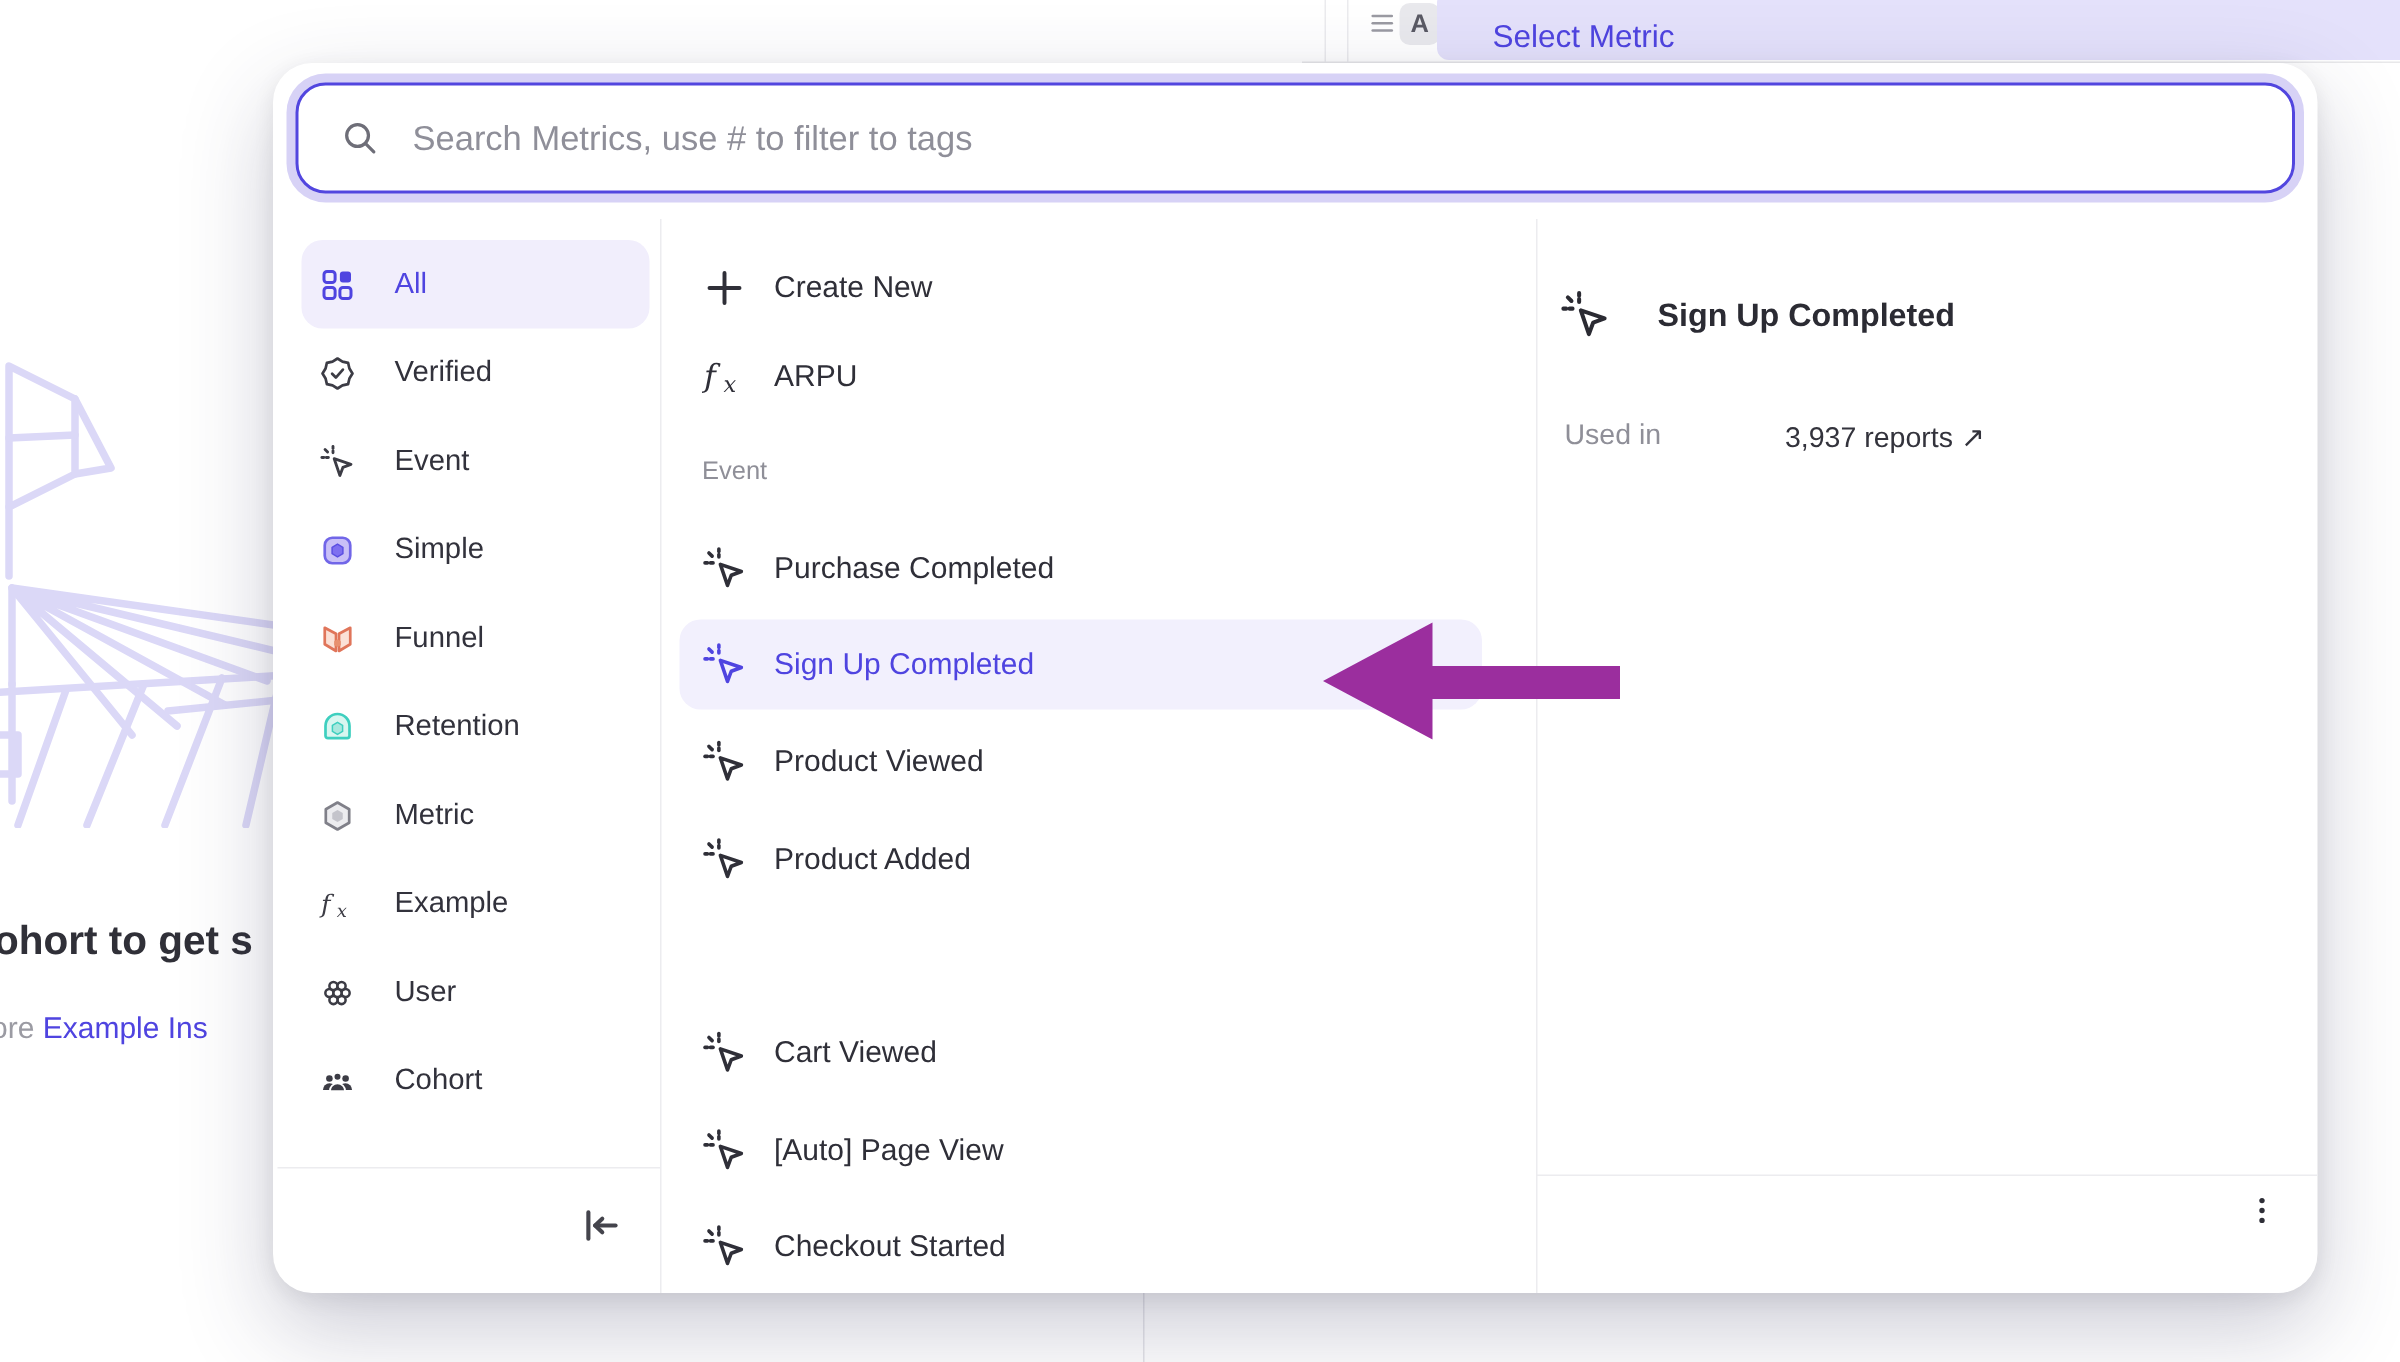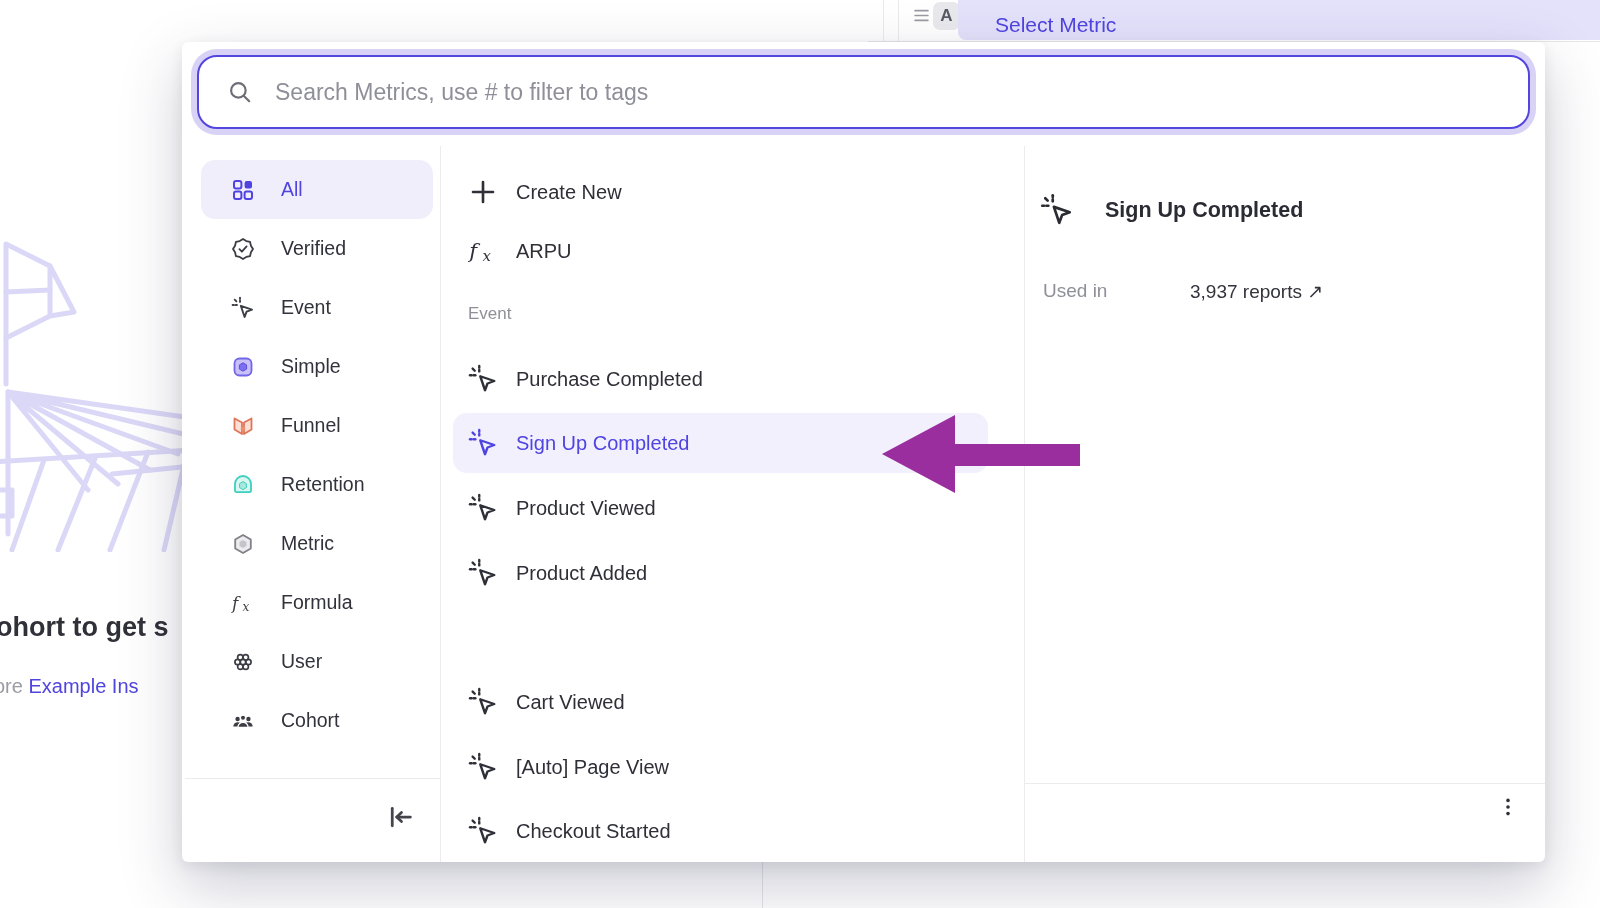--- a/index.html
+++ b/index.html
@@ -18,35 +18,35 @@
   .top-hline{position:absolute;top:41px;left:868px;width:732px;height:1px;background:#e8e8ea;z-index:1;}
   .drag-ic{position:absolute;left:913px;top:7px;width:17px;height:17px;color:#9a9aa2;z-index:1;}
   .a-badge{position:absolute;left:933px;top:2px;width:27px;height:28px;background:#e9e9ed;border-radius:7px;
     display:flex;align-items:center;justify-content:center;font-size:17px;font-weight:700;color:#5a5a64;z-index:1;}
   .metric-pill{position:absolute;left:958px;top:-6px;width:642px;height:46px;background:#e4e1fb;
     border-radius:8px 0 0 8px;z-index:1;}
   .metric-pill span{position:absolute;left:37px;top:19px;font-size:21px;font-weight:400;color:#4f44e0;}
   .below-vline{position:absolute;left:762px;top:862px;width:1px;height:46px;background:#e4e4e8;z-index:1;}
 
   
-  .modal{position:absolute;left:182px;top:42px;width:1363px;height:820px;background:#fff;border-radius:6px;
+  .modal{position:absolute;left:182px;top:42px;width:1363px;height:820px;background:#fff;border-radius:26px;
     box-shadow:0 24px 60px rgba(50,50,93,.25),0 4px 14px rgba(0,0,0,.08);z-index:5;overflow:hidden;}
   .search-wrap{position:absolute;left:15px;top:13px;width:1333px;height:74px;background:#fff;
     border:2.5px solid #5246df;border-radius:20px;box-shadow:0 0 0 6px #d7d2f6;box-sizing:border-box;}
   .search-wrap input{position:absolute;left:0;top:0;width:100%;height:100%;border:none;outline:none;background:transparent;
     font-family:"Liberation Sans",sans-serif;font-size:23px;color:#3a3a42;padding:0 20px 0 76px;box-sizing:border-box;}
   .search-wrap input::placeholder{color:#8f8f99;opacity:1;}
   .search-ic{position:absolute;left:28px;top:50%;margin-top:-13px;width:26px;height:26px;color:#6e6e78;}
 
   .vdiv{position:absolute;top:104px;width:1px;height:716px;background:#ececef;}
   .vdiv1{left:258px;} .vdiv2{left:842px;}
 
   
   .col-left{position:absolute;left:15px;top:118px;width:244px;}
-  .f-item{height:59px;display:flex;align-items:center;padding-left:30px;margin:0 8px 0 4px;border-radius:14px;
+  .f-item{height:59px;display:flex;align-items:center;padding-left:12px;margin:0 8px 0 4px;border-radius:14px;
     font-size:19.5px;font-weight:500;color:#32323c;cursor:pointer;box-sizing:border-box;}
   .f-item .ic{width:24px;height:24px;margin-right:26px;flex:none;color:#3c3c45;}
   .f-item.selected{background:#f1eefc;color:#4f44e0;}
   .f-item.selected .ic{color:#4f44e0;}
   .left-foot-line{position:absolute;left:3px;top:736px;width:255px;height:1px;background:#ececef;}
   .collapse-btn{position:absolute;left:204px;top:760px;width:30px;height:30px;color:#44444c;cursor:pointer;}
 
   
   .col-mid{position:absolute;left:259px;top:0;width:583px;height:100%;}
   .m-row{position:absolute;left:12px;right:36px;height:60px;display:flex;align-items:center;padding-left:15px;
@@ -293,21 +293,21 @@
     <div class="f-item">
       <svg class="ic">
           <use href="#i-metric"></use>
         </svg>
       <span>Metric</span>
     </div>
     <div class="f-item">
       <svg class="ic">
           <use href="#i-formula"></use>
         </svg>
-      <span>Formula</span>
+      <span>Example</span>
     </div>
     <div class="f-item">
       <svg class="ic">
           <use href="#i-user"></use>
         </svg>
       <span>User</span>
     </div>
     <div class="f-item">
       <svg class="ic">
           <use href="#i-cohort"></use>

